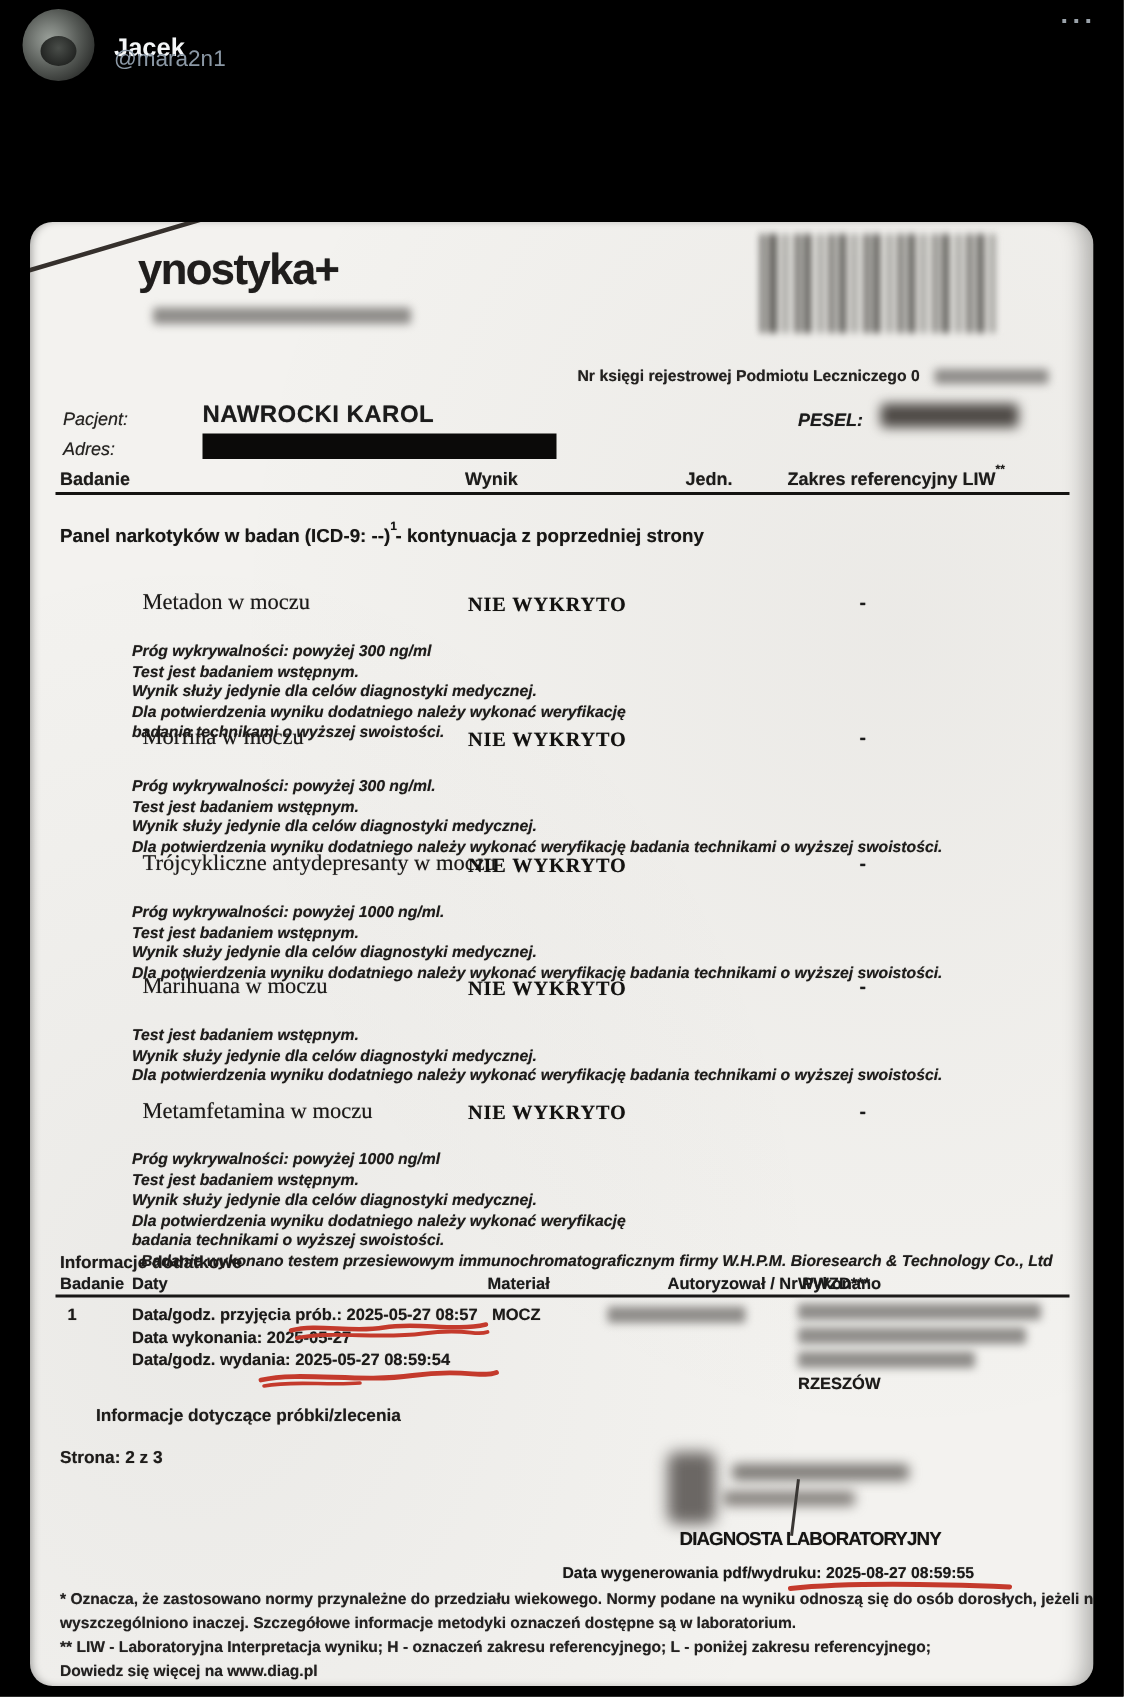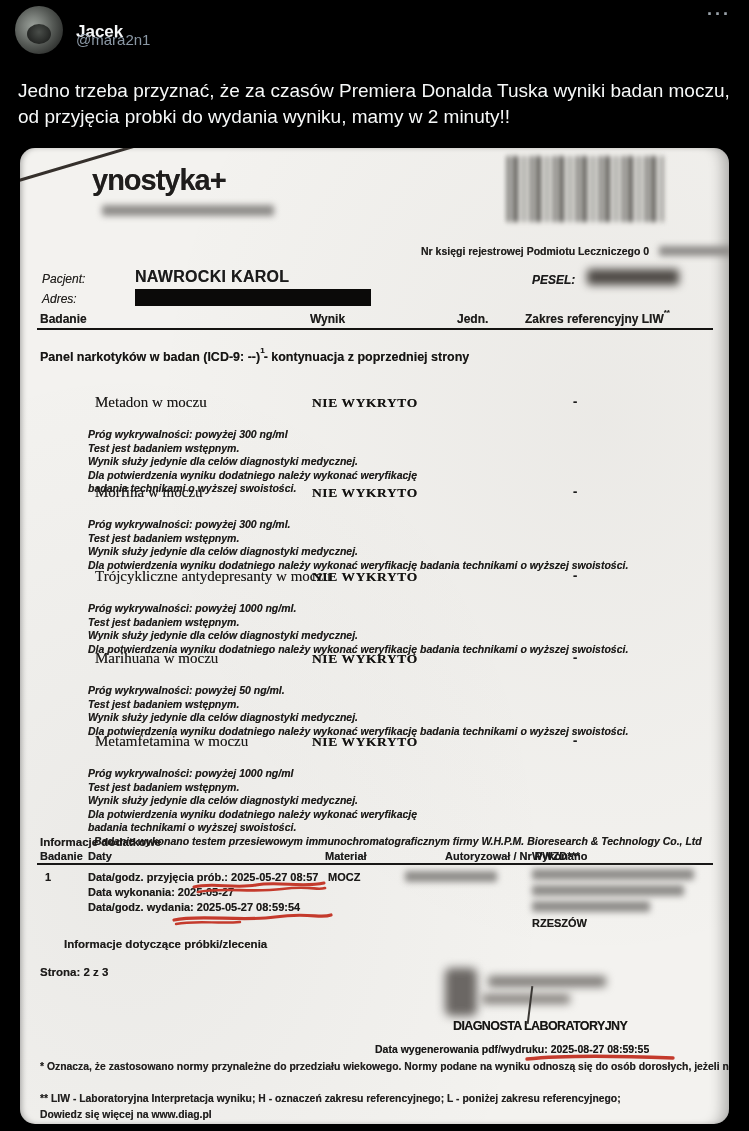--- a/index.html
+++ b/index.html
@@ -35,21 +35,21 @@
   .fold-line { left:-8px; top:33px; width:260px; height:2.5px; background:#35302c;
     transform:rotate(-16.5deg); transform-origin:left center; border-radius:2px; }
   .logo { left:72px; top:16px; font-size:29px; font-weight:800; letter-spacing:-1px; color:#1f1d1c; }
   .logo-sub { left:82px; top:57px; width:172px; height:11px; }
   .blurbar { background:#8f8d8a; filter:blur(3px); border-radius:2px; position:absolute; }
   .blurdark { background:#4e4a46; filter:blur(4px); border-radius:3px; position:absolute; }
   .barcode { left:487px; top:8px; width:158px; height:66px;
     background: repeating-linear-gradient(90deg,#35332f 0 3px,#efeeea 3px 6px,#35332f 6px 11px,#efeeea 11px 16px,#35332f 16px 18px,#efeeea 18px 23px);
     filter: blur(2.5px); opacity:.85; }
 
-  .registry { left:365px; top:97px; font-size:10.5px; font-weight:600; color:#23211f; white-space:nowrap;margin-left:36px; }
+  .registry { left:365px; top:97px; font-size:10.5px; font-weight:600; color:#23211f; white-space:nowrap; }
   .registry .blurbar { left:238px; top:1px; width:76px; height:10px; position:absolute; }
 
   .lbl-i { font-size:12px; font-style:italic; color:#252320; }
   .patient-name { left:115px; top:120px; font-size:16px; font-weight:700; letter-spacing:0.3px; }
   .pesel-lbl { left:512px; top:125px; font-size:12px; font-style:italic; font-weight:700; }
   .pesel-blur { left:567px; top:121px; width:92px; height:16px; }
   .addr-bar { left:115px; top:141px; width:236px; height:17px; background:#0b0a09; }
 
   .colhead { font-size:12px; font-weight:700; color:#1d1c1a; }
   .head-rule { left:17px; top:180px; width:676px; height:2px; background:#141311; }
@@ -86,21 +86,20 @@
 </head>
 <body>
 
 <div class="post">
 
   <div class="avatar"></div>
   <div class="author">Jacek</div>
   <div class="handle">@mara2n1</div>
   <div class="more">···</div>
 
-  <div class="tweet-text">Jedno trzeba przyznać, że za czasów Premiera Donalda Tuska wyniki badan moczu, od przyjęcia probki do wydania wyniku, mamy w 2 minuty!!</div>
 
   <div class="doc">
 
     <div class="fold-line"></div>
     <div class="logo txt">ynostyka+</div>
     <div class="logo-sub blurbar"></div>
     <div class="barcode"></div>
 
     <div class="registry txt">
       <span style="position:static">Nr księgi rejestrowej Podmiotu Leczniczego 0</span>
@@ -169,21 +168,20 @@
       </div>
     </div>
 
     <div class="test" style="top:502px;">
       <div class="test-head">
         <span class="tname txt">Marihuana w moczu</span>
         <span class="tresult txt">NIE WYKRYTO</span>
         <span class="tref txt">-</span>
       </div>
       <div class="tdetails">
-        <div class="dline txt">Próg wykrywalności: powyżej 50 ng/ml.</div>
         <div class="dline txt">Test jest badaniem wstępnym.</div>
         <div class="dline txt">Wynik służy jedynie dla celów diagnostyki medycznej.</div>
         <div class="dline txt">Dla potwierdzenia wyniku dodatniego należy wykonać weryfikację badania technikami o wyższej swoistości.</div>
       </div>
     </div>
 
     <div class="test" style="top:585px;">
       <div class="test-head">
         <span class="tname txt">Metamfetamina w moczu</span>
         <span class="tresult txt">NIE WYKRYTO</span>
@@ -237,16 +235,17 @@
     <div class="stamp-title txt">DIAGNOSTA LABORATORYJNY</div>
 
     <div class="gen-line txt">
       <span style="position:static">Data wygenerowania pdf/wydruku: </span><span style="position:static">2025-08-27 08:59:55</span>
     </div>
     <svg class="red-svg" style="left:504px; top:904px;" width="152" height="12" viewBox="0 0 152 12">
       <path d="M3 7 C 40 3, 100 4, 149 6" fill="none" stroke="#c43a2c" stroke-width="3.4" stroke-linecap="round"></path>
     </svg>
 
     <div class="footnote txt" style="top:913px;">* Oznacza, że zastosowano normy przynależne do przedziału wiekowego. Normy podane na wyniku odnoszą się do osób dorosłych, jeżeli nie</div>
+    <div class="footnote txt" style="top:929px;">wyszczególniono inaczej. Szczegółowe informacje metodyki oznaczeń dostępne są w laboratorium.</div>
     <div class="footnote txt" style="top:945px;">** LIW - Laboratoryjna Interpretacja wyniku; H - oznaczeń zakresu referencyjnego; L - poniżej zakresu referencyjnego;</div>
     <div class="footnote txt" style="top:961px;">Dowiedz się więcej na www.diag.pl</div>
   </div>
 </div>
 
 </body></html>

